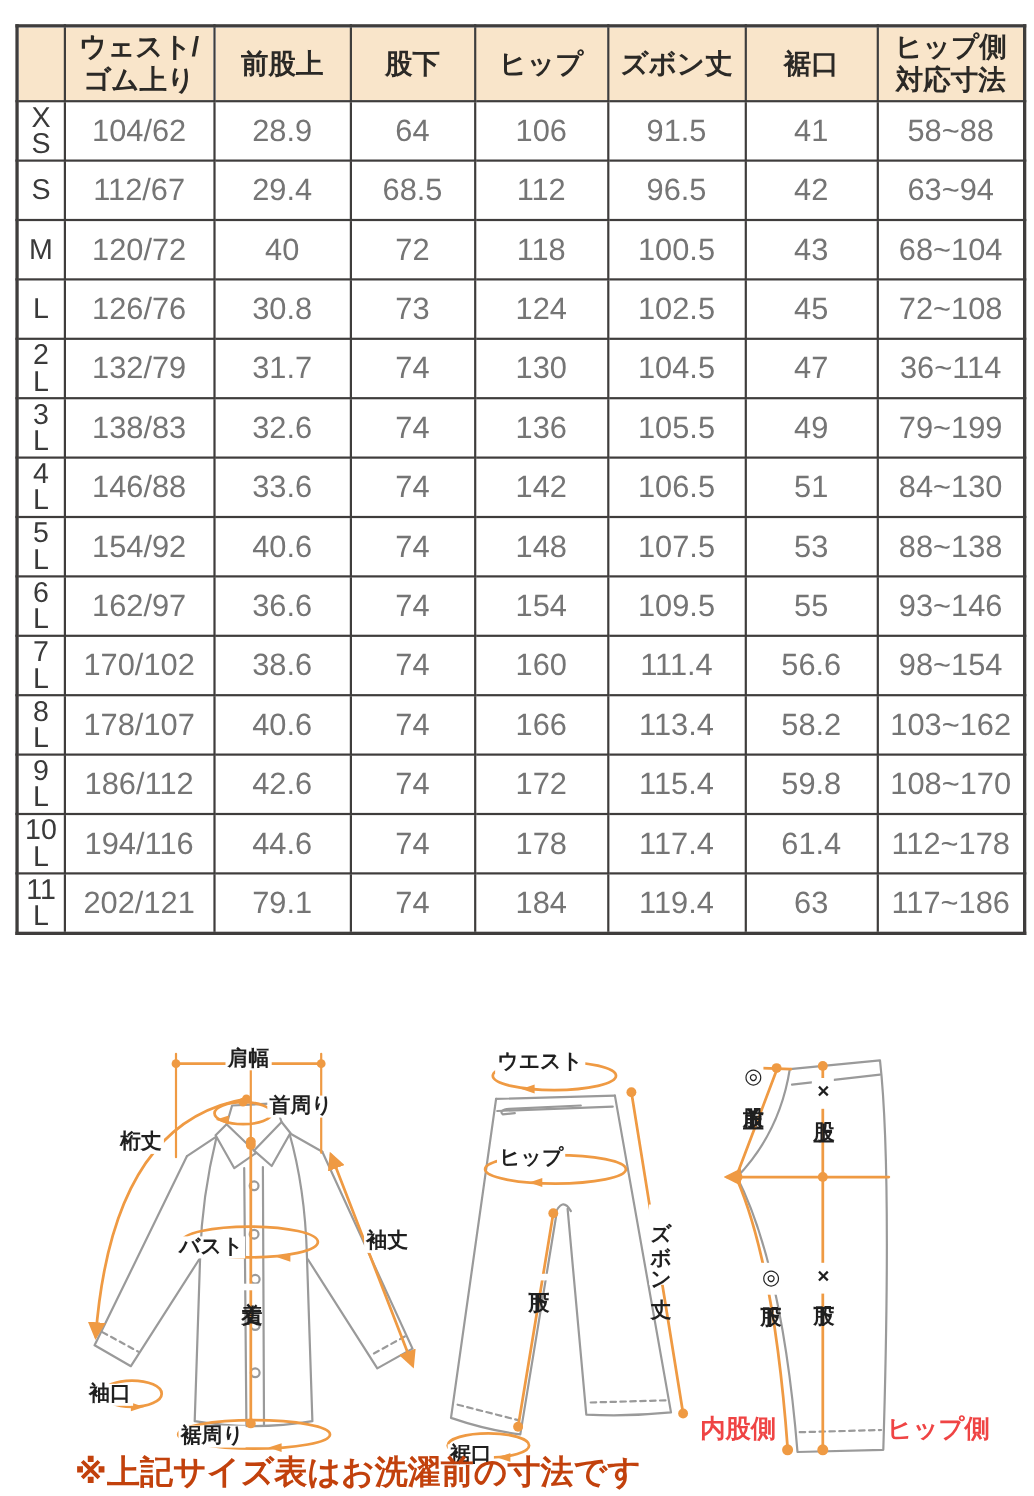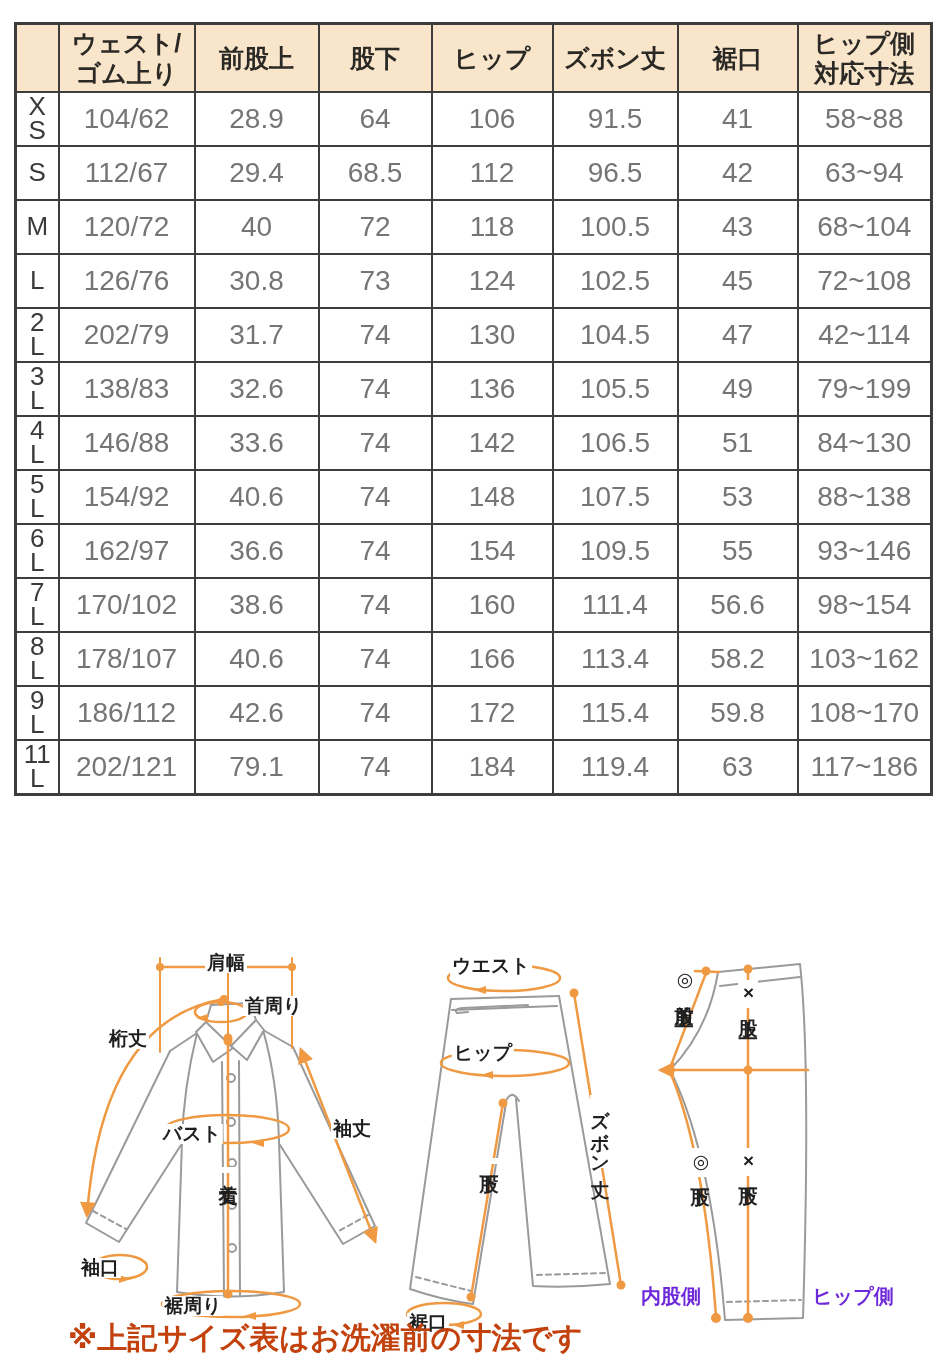--- a/index.html
+++ b/index.html
@@ -11,21 +11,21 @@
              padding:0;overflow:hidden;}
   table.size th{background:#f9e5ca;font-size:25px;font-weight:700;color:#2b2926;
              white-space:pre-line;line-height:1.22;height:66px;}
   td.size-lbl{font-size:26px;color:#3a3a3a;white-space:pre-line;line-height:0.92;height:52px;}
   td.val{font-size:28px;color:#757575;height:52px;white-space:nowrap;}
   #diagram-svg{position:absolute;left:0;top:945px;z-index:1;}
   .lb{position:absolute;font-weight:700;font-size:19px;color:#1f1f1f;background:#fff;
       padding:0 2px;white-space:nowrap;z-index:2;line-height:1.05;}
   .c{transform:translateX(-50%);}
   .v{writing-mode:vertical-rl;text-orientation:upright;letter-spacing:1px;padding:2px 0;}
-  .gray{color:#6d28d9;font-size:20px;background:transparent;}
+  .gray{color:#ef4444;font-size:23px;background:transparent;}
   #note{position:absolute;left:68px;top:1318px;font-size:30px;font-weight:700;color:#c2410c;
         z-index:3;white-space:nowrap;}
 </style>
 </head>
 <body>
 
 <div id="page">
 
   <table class="size">
     <colgroup>
@@ -88,27 +88,27 @@
       <td class="val">30.8</td>
       <td class="val">73</td>
       <td class="val">124</td>
       <td class="val">102.5</td>
       <td class="val">45</td>
       <td class="val">72~108</td>
     </tr>
     <tr>
       <td class="size-lbl">2
 L</td>
-      <td class="val">202/79</td>
+      <td class="val">132/79</td>
       <td class="val">31.7</td>
       <td class="val">74</td>
       <td class="val">130</td>
       <td class="val">104.5</td>
       <td class="val">47</td>
-      <td class="val">42~114</td>
+      <td class="val">36~114</td>
     </tr>
     <tr>
       <td class="size-lbl">3
 L</td>
       <td class="val">138/83</td>
       <td class="val">32.6</td>
       <td class="val">74</td>
       <td class="val">136</td>
       <td class="val">105.5</td>
       <td class="val">49</td>
@@ -172,20 +172,31 @@
     <tr>
       <td class="size-lbl">9
 L</td>
       <td class="val">186/112</td>
       <td class="val">42.6</td>
       <td class="val">74</td>
       <td class="val">172</td>
       <td class="val">115.4</td>
       <td class="val">59.8</td>
       <td class="val">108~170</td>
+    </tr>
+    <tr>
+      <td class="size-lbl">10
+L</td>
+      <td class="val">194/116</td>
+      <td class="val">44.6</td>
+      <td class="val">74</td>
+      <td class="val">178</td>
+      <td class="val">117.4</td>
+      <td class="val">61.4</td>
+      <td class="val">112~178</td>
     </tr>
     <tr>
       <td class="size-lbl">11
 L</td>
       <td class="val">202/121</td>
       <td class="val">79.1</td>
       <td class="val">74</td>
       <td class="val">184</td>
       <td class="val">119.4</td>
       <td class="val">63</td>

